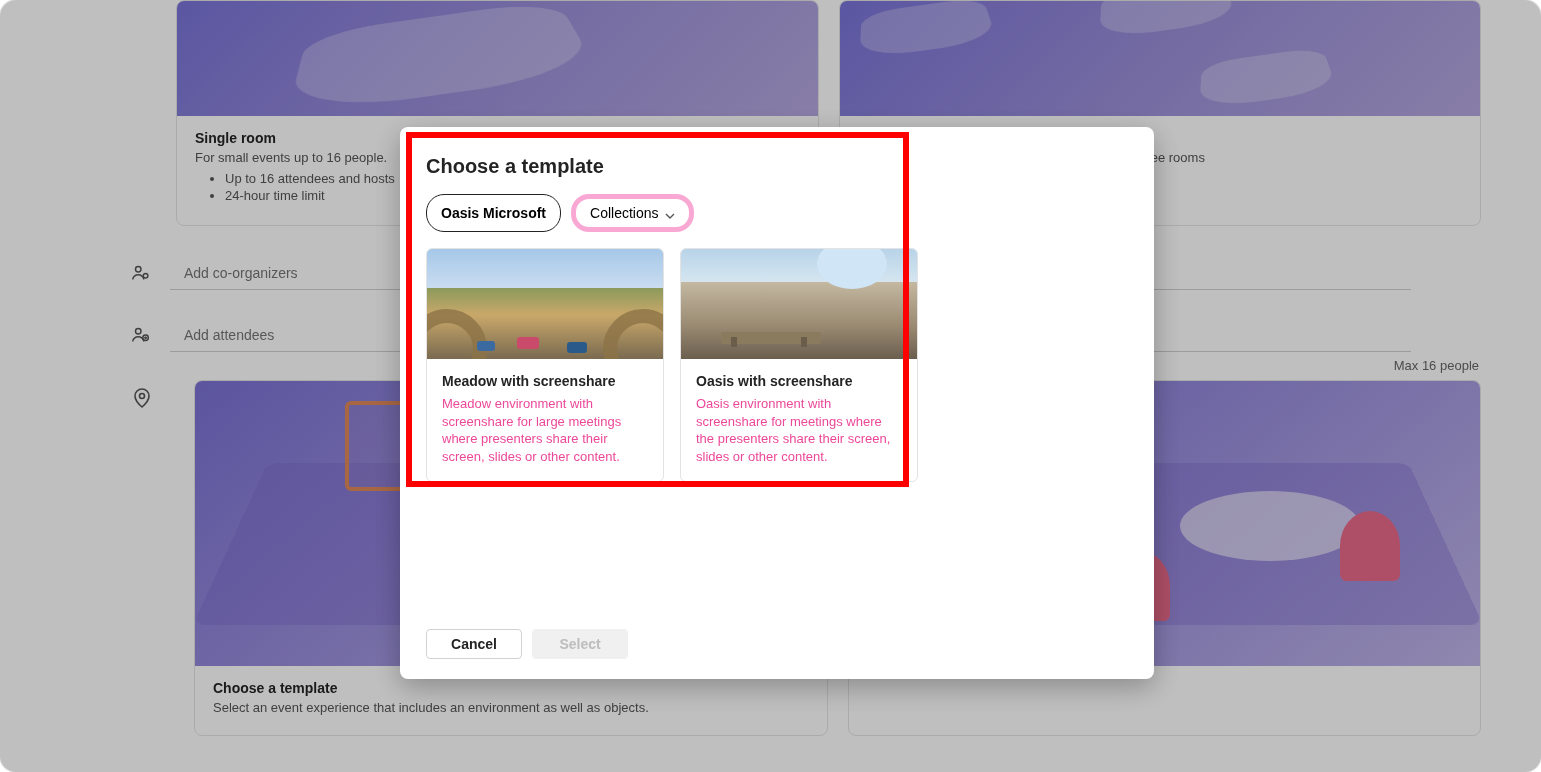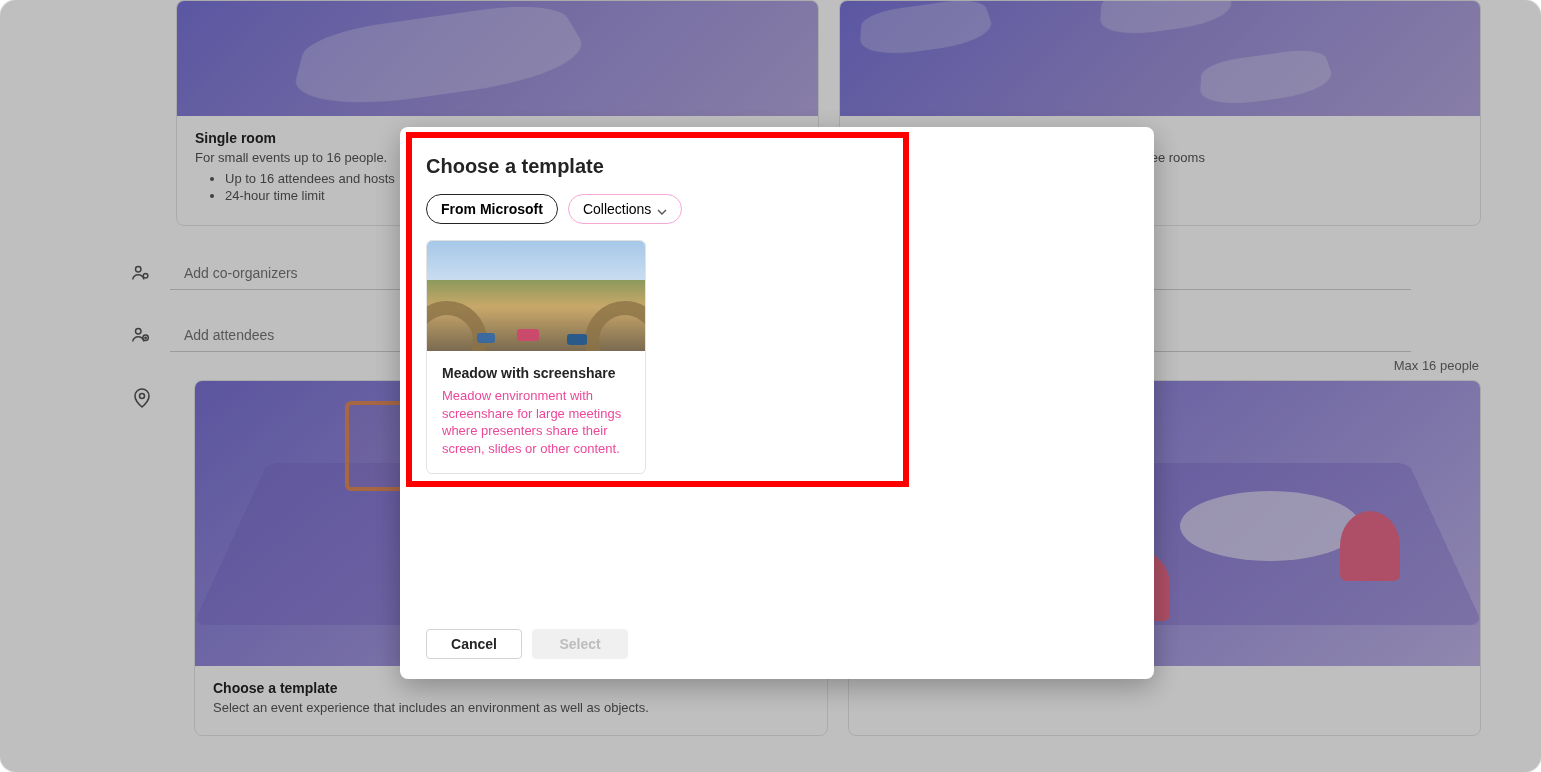--- a/index.html
+++ b/index.html
@@ -178,40 +178,40 @@
       display: flex;
       gap: 10px;
       margin-bottom: 16px;
     }
     .pill {
       display: inline-flex;
       align-items: center;
       gap: 6px;
       padding: 6px 14px;
       border-radius: 18px;
-      border: 1px solid #f9a8d4;
+      border: 5px solid #f9a8d4;
       font-size: 14px;
       background: #fff;
       cursor: pointer;
     }
     .pill.active {
       border: 1.5px solid #242424;
       font-weight: 600;
     }
     .chev-down {
       width: 10px;
       height: 10px;
       display: inline-block;
     }
     .template-grid {
       display: flex;
       gap: 16px;
     }
     .tpl-card {
-      width: 220px;
+      width: 238px;
       border: 1px solid #e3e3e3;
       border-radius: 6px;
       overflow: hidden;
       cursor: pointer;
       background: #fff;
     }
     .tpl-img {
       height: 110px;
       position: relative;
       overflow: hidden;
@@ -405,21 +405,21 @@
 
   </div>
 
   <div class="backdrop"></div>
 
   <div class="modal">
     <div class="modal-title">Choose a template</div>
 
     <div class="modal-tabs">
       <button class="pill active">
-        <span>From Microsoft</span>
+        <span>Oasis Microsoft</span>
       </button>
       <button class="pill">
         <span>Collections</span>
         <span class="chev-down">
           <svg viewBox="0 0 10 10" fill="none" stroke="#555" stroke-width="1.4">
               <path d="M1 3l4 4 4-4"></path>
             </svg>
         </span>
       </button>
     </div>
@@ -431,20 +431,32 @@
           <div class="tpl-arch" style="left:auto;right:-20px;"></div>
           <div style="position:absolute;bottom:8px;left:50px;width:18px;height:10px;background:#3a6aa0;border-radius:3px;"></div>
           <div style="position:absolute;bottom:10px;left:90px;width:22px;height:12px;background:#c94a6a;border-radius:3px;"></div>
           <div style="position:absolute;bottom:6px;left:140px;width:20px;height:11px;background:#2a5a8a;border-radius:3px;"></div>
         </div>
         <div class="tpl-body">
           <div class="tpl-title">Meadow with screenshare</div>
           <div class="tpl-desc">Meadow environment with screenshare for large meetings where presenters share their screen, slides or other content.</div>
         </div>
       </div>
+      <div class="tpl-card">
+        <div class="tpl-img oasis">
+          <div class="tpl-sky-hole"></div>
+          <div style="position:absolute;bottom:15px;left:40px;width:100px;height:12px;background:#8a7a5e;border-radius:2px;"></div>
+          <div style="position:absolute;bottom:12px;left:50px;width:6px;height:10px;background:#6a5e4a;"></div>
+          <div style="position:absolute;bottom:12px;left:120px;width:6px;height:10px;background:#6a5e4a;"></div>
+        </div>
+        <div class="tpl-body">
+          <div class="tpl-title">Oasis with screenshare</div>
+          <div class="tpl-desc">Oasis environment with screenshare for meetings where the presenters share their screen, slides or other content.</div>
+        </div>
+      </div>
     </div>
 
     <div class="modal-footer">
       <button class="btn btn-secondary">
         <span>Cancel</span>
       </button>
       <button class="btn btn-primary" disabled="">
         <span>Select</span>
       </button>
     </div>

